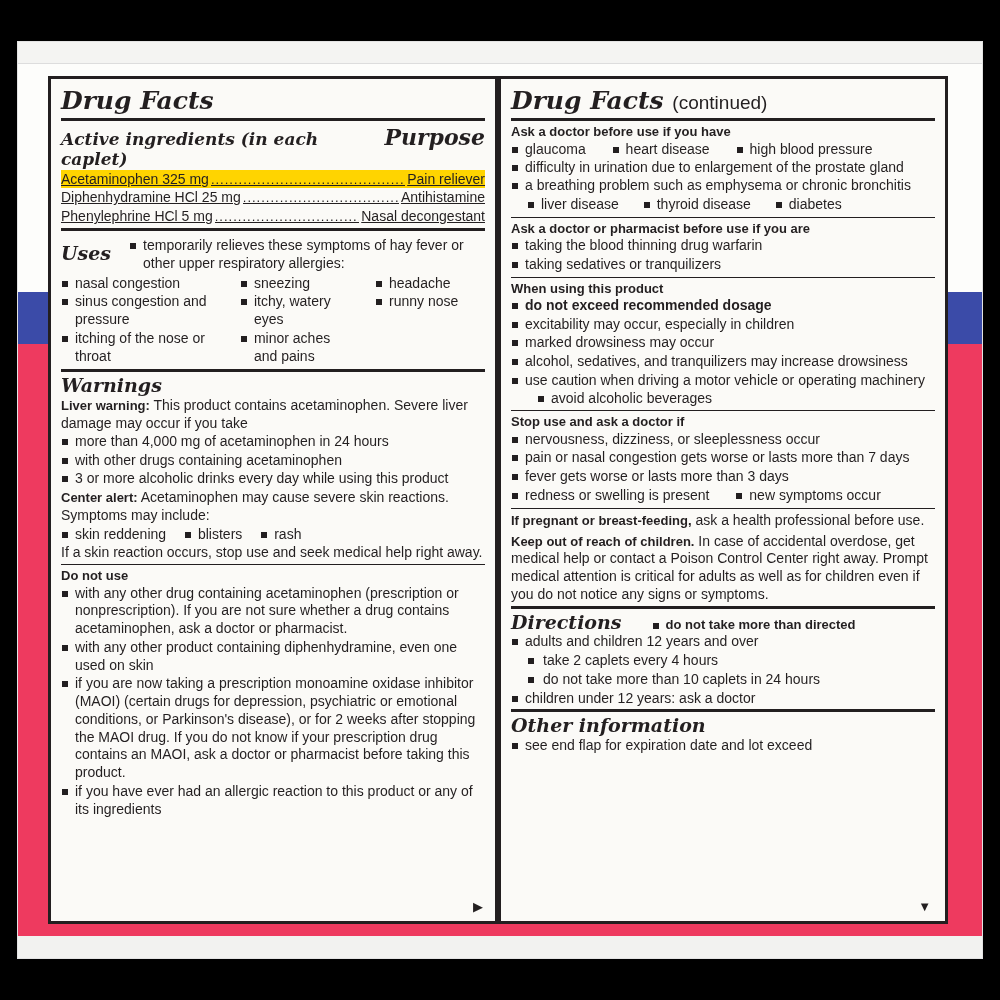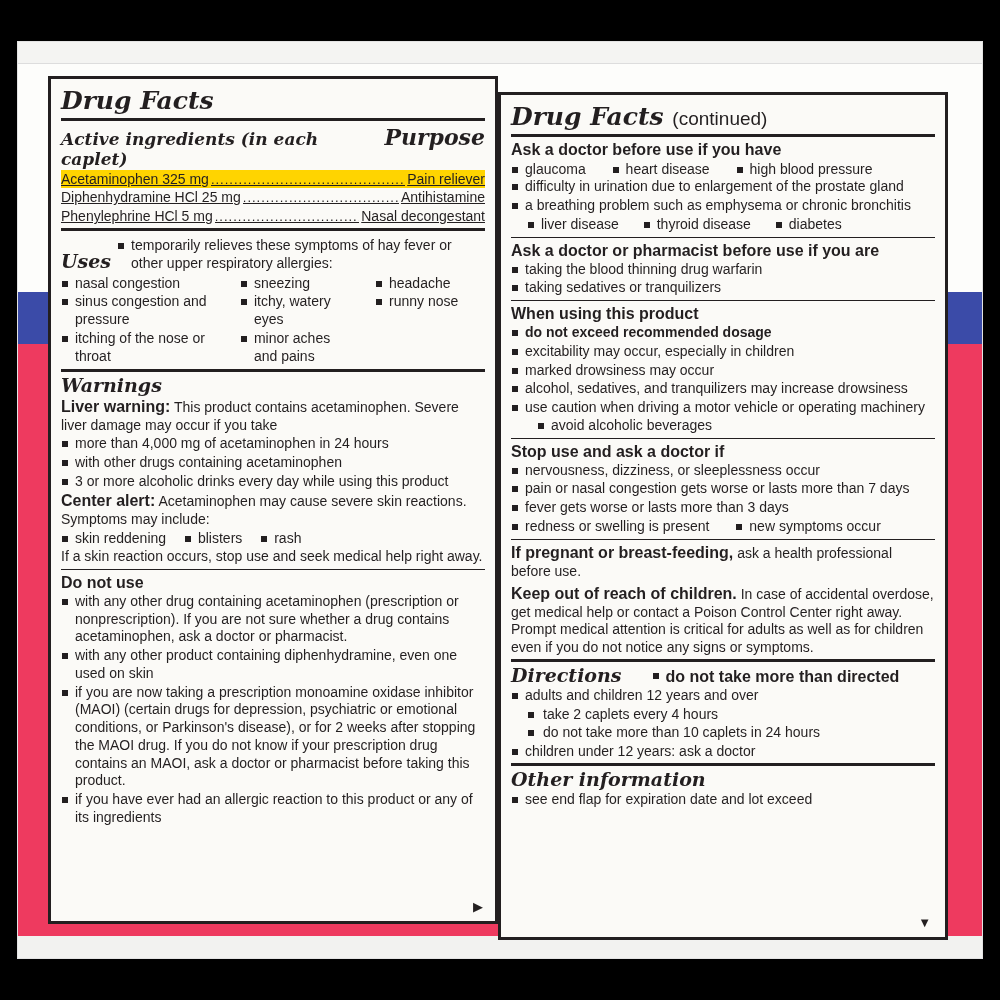--- a/index.html
+++ b/index.html
@@ -56,21 +56,21 @@
 
   
   .panel {
     position: absolute;
     background: #fbfaf7;
     border: 3px solid #231f20;
     padding: 6px 10px 8px 10px;
     color: #231f20;
   }
   #panel-left  { left: 48px;  top: 76px;  width: 450px; height: 848px; }
-  #panel-right { left: 498px; top: 92px;  width: 450px; height: 848px; }
+  #panel-right { left: 498px; top: 76px;  width: 450px; height: 848px; }
 
   .keep-outer {
     position: absolute;
     left: 236px; top: 78px;
     width: 262px;
     text-align: center;
     font-size: 13.5px;
     font-weight: bold;
     color: #c0152b;
     line-height: 1.25;
@@ -96,21 +96,21 @@
   .rule-thin  { border-top: 1px solid #231f20; margin: 3px 0 3px 0; }
 
   .sec-head {
     font-family: "DejaVu Serif", serif;
     font-style: italic;
     font-weight: bold;
     font-size: 19px;
     line-height: 1.15;
   }
   .sub-head {
-    font-size: 16px;
+    font-size: 13px;
     font-weight: bold;
     line-height: 1.25;
   }
   .body-txt {
     font-size: 14px;
     line-height: 1.27;
   }
 
   
   ul.bl { list-style: none; margin: 0; padding: 0; }
@@ -233,21 +233,21 @@
       <div class="ai-row">
         <span class="nm">Phenylephrine HCl 5 mg</span>
         <span class="dots">..................................................................</span>
         <span class="pp">Nasal decongestant</span>
       </div>
     </div>
 
     <div class="rule-thick"></div>
 
     <div>
-      <div style="display:flex; gap:6px; align-items:flex-end;">
+      <div style="display:flex; gap:18px; align-items:center;">
         <div class="sec-head" style="flex:0 0 auto;">Uses</div>
         <div class="body-txt" style="flex:1 1 auto; padding-top:3px;">
           <span class="inline-bul">temporarily relieves these symptoms of hay fever or other upper respiratory allergies:</span>
         </div>
       </div>
       <div class="two-col" style="margin-top:2px;">
         <div class="c1">
           <ul class="bl">
             <li>nasal congestion</li>
             <li>sinus congestion and pressure</li>

